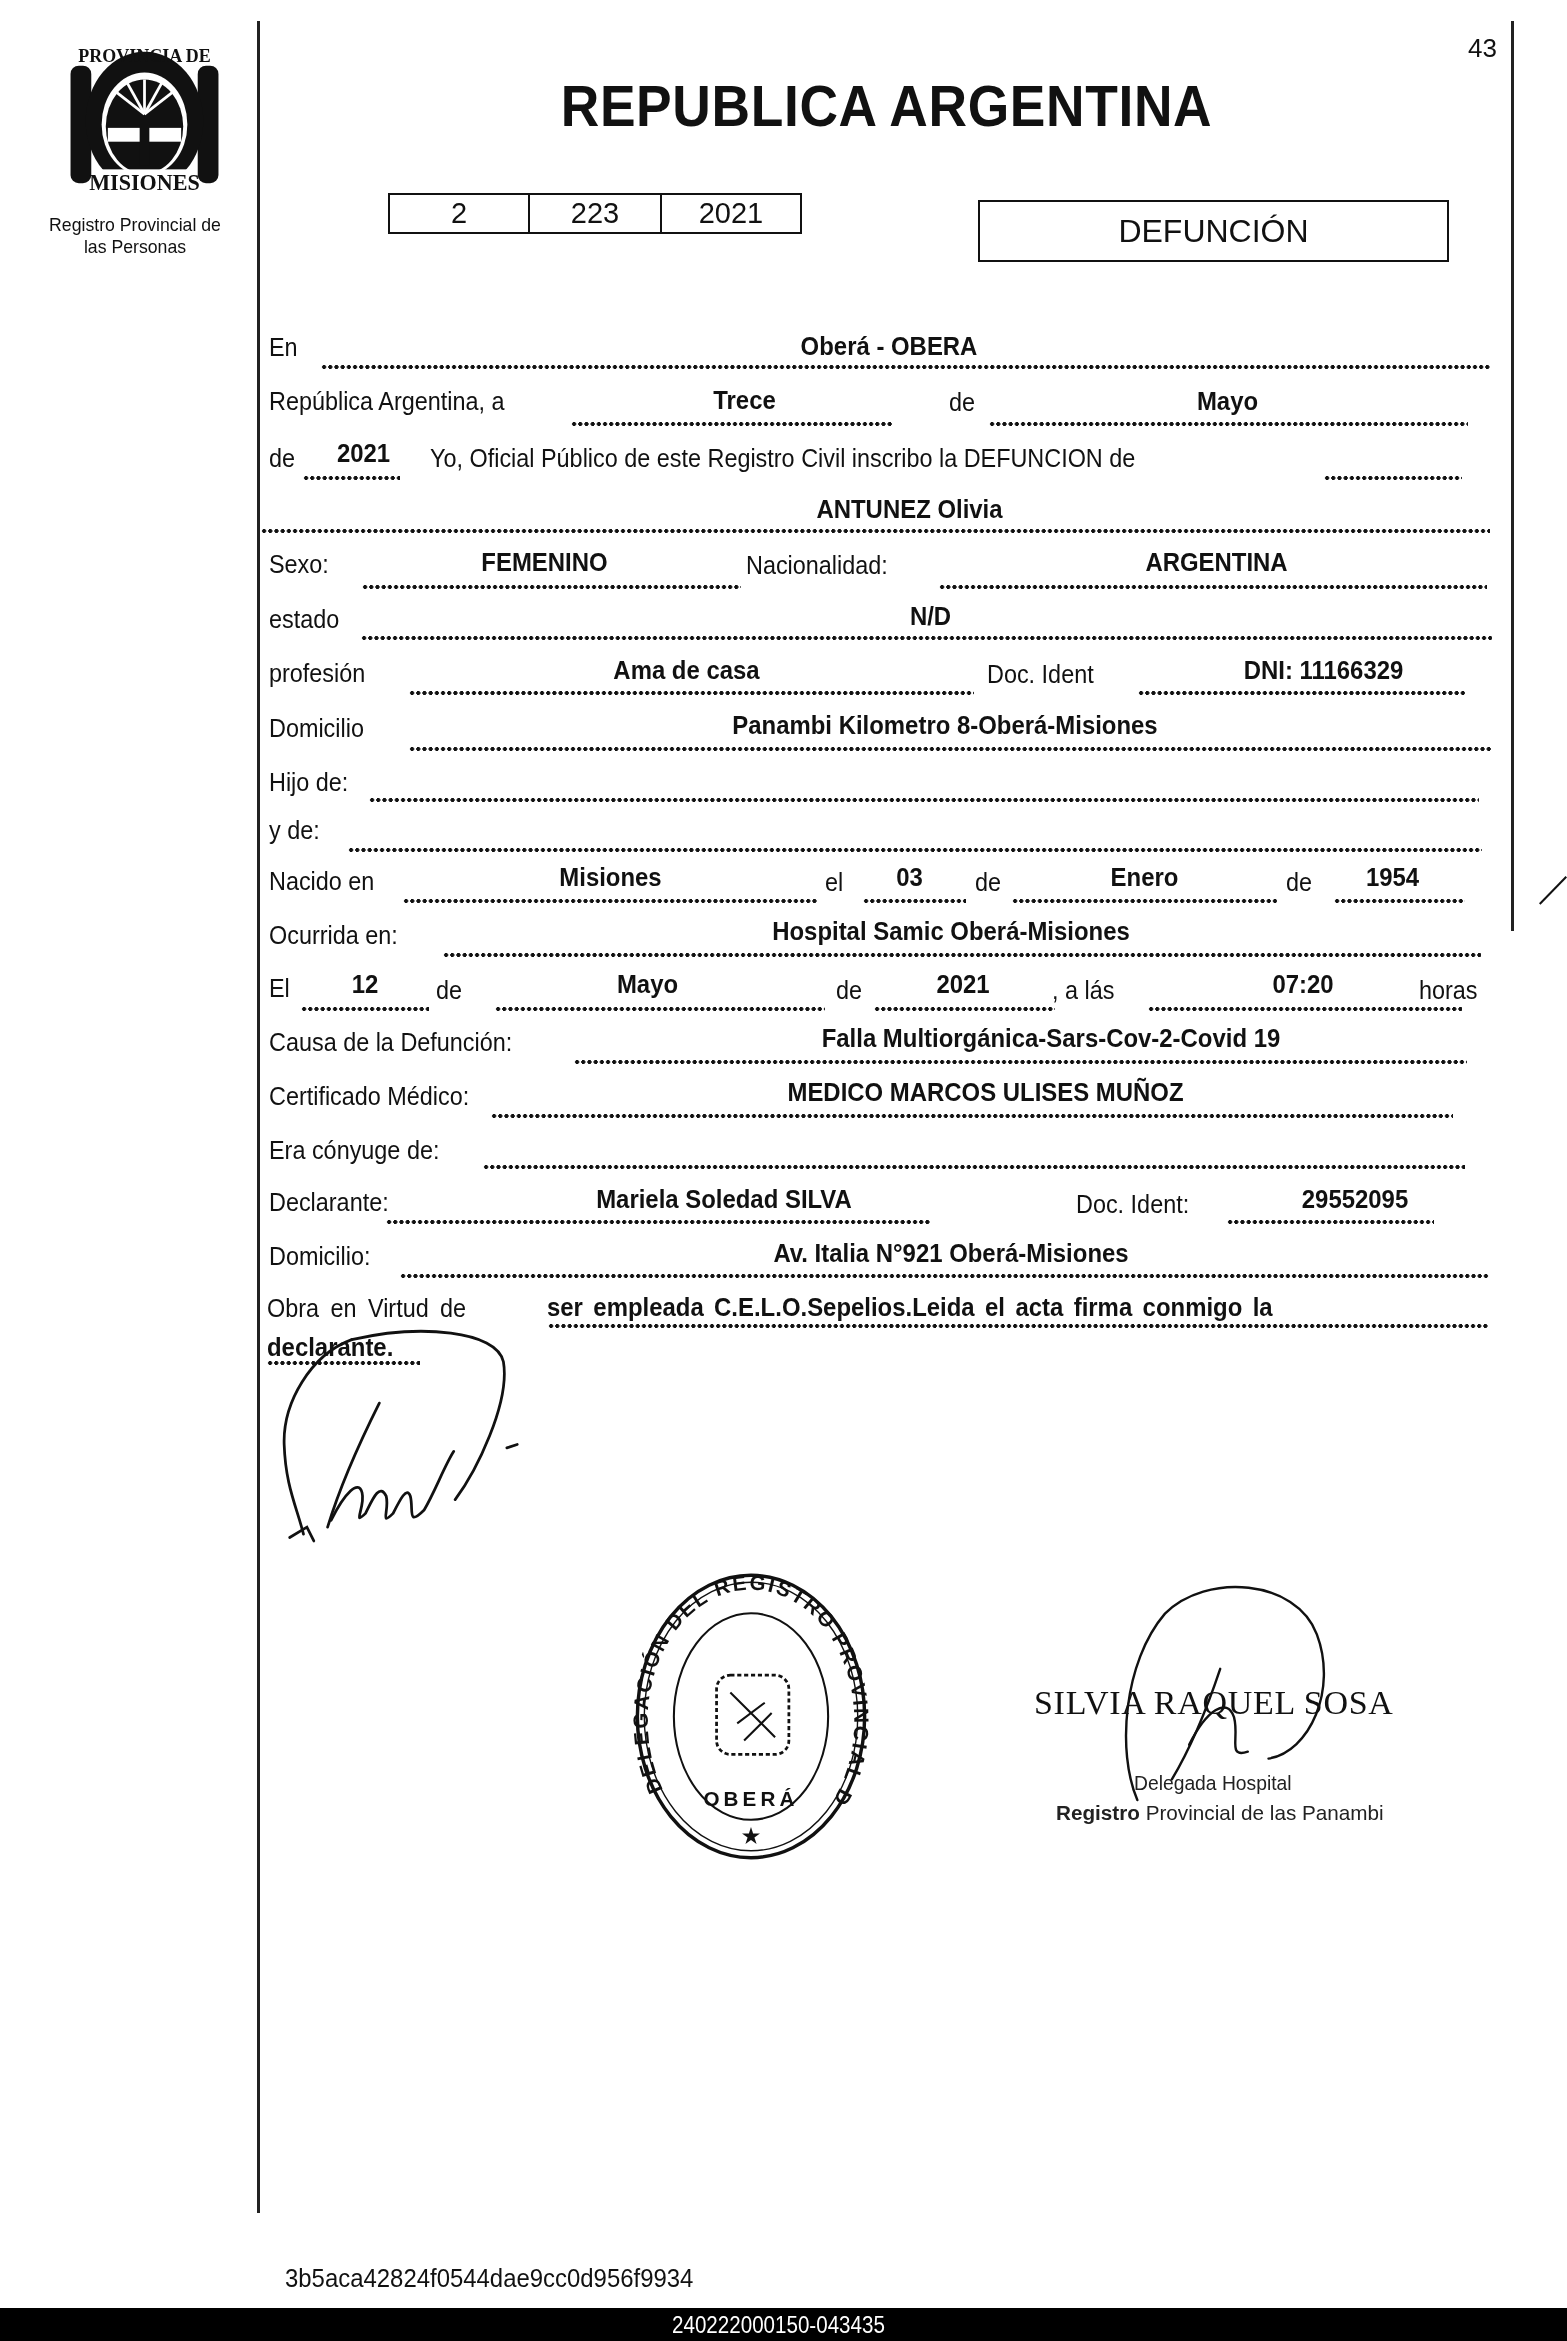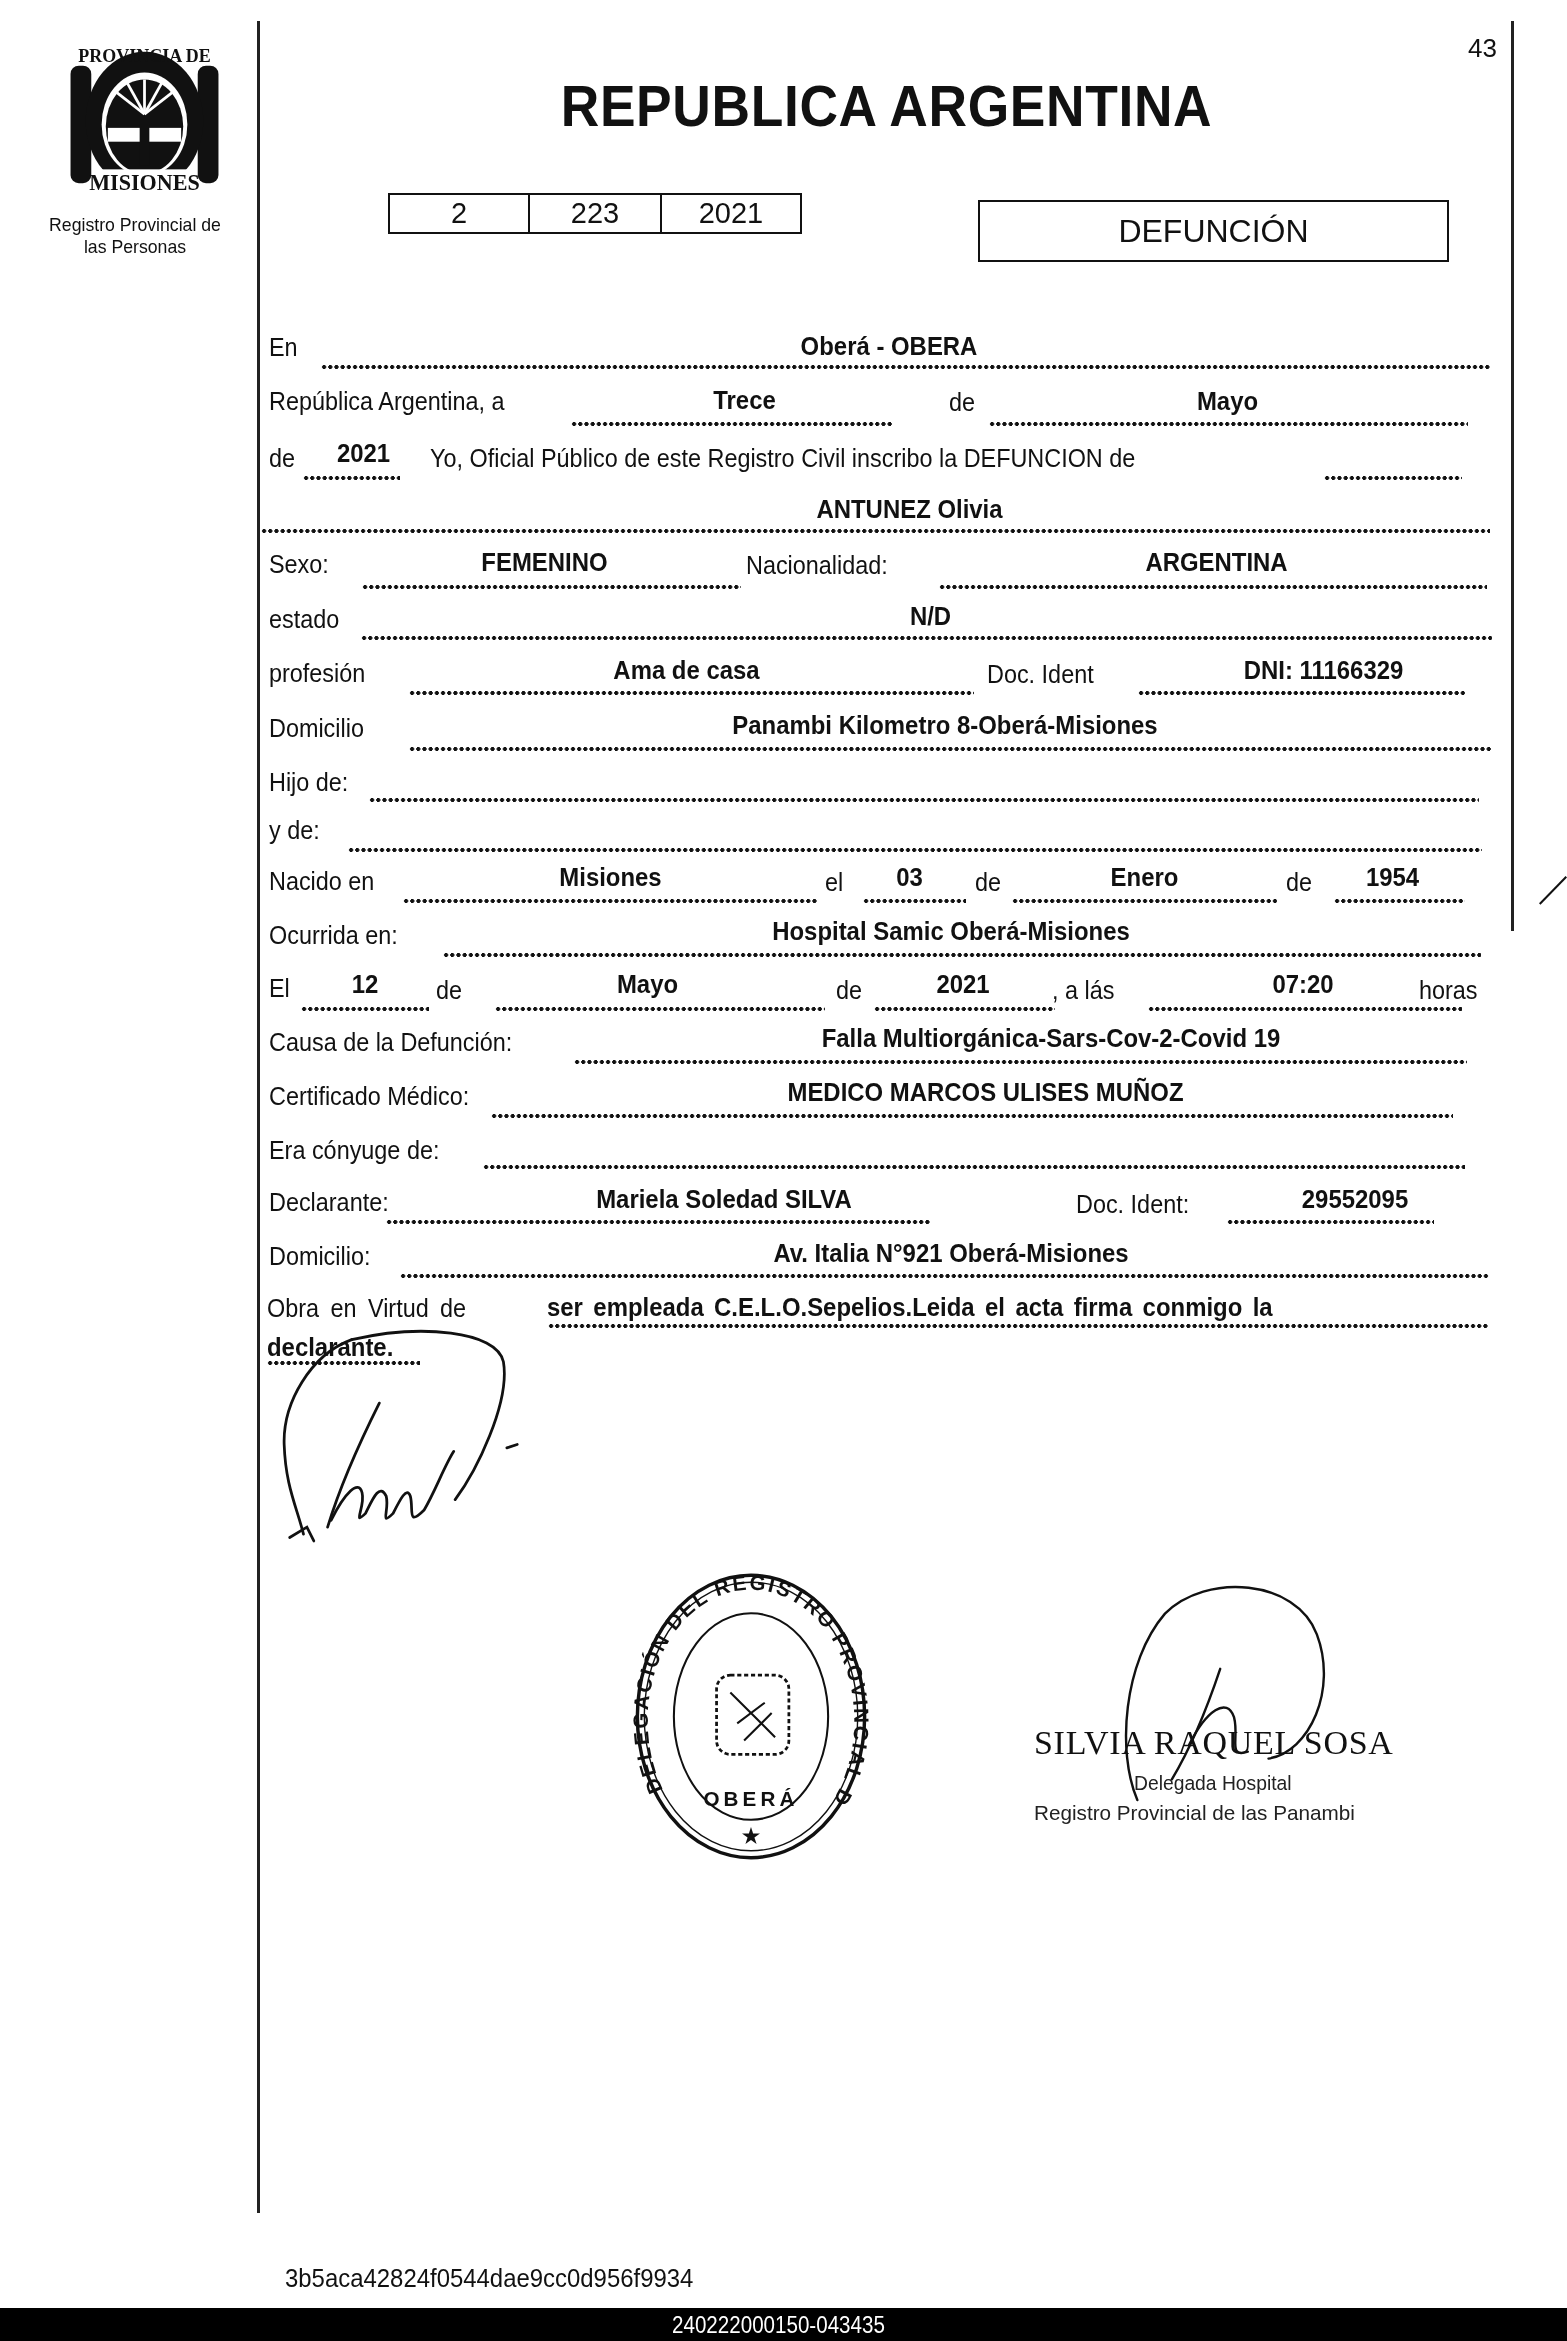--- a/index.html
+++ b/index.html
@@ -24,25 +24,25 @@
   .val { position:absolute; font-size:26px; font-weight:bold; white-space:nowrap; text-align:center;
          transform:scaleX(0.92); }
   .dots { position:absolute; height:4.1px;
           background-image:radial-gradient(circle, #111 1.8px, transparent 2.1px);
           background-size:6.2px 4.1px; background-repeat:repeat-x; }
   .footer-bar { position:absolute; left:0; top:2308px; width:1568px; height:34px; background:#000; }
   .footer-id { position:absolute; left:672px; top:2312px; color:#fff; font-size:23.4px;
                transform:scaleX(0.88); transform-origin:left top; }
   .hash { position:absolute; left:285px; top:2263px; font-size:26px; transform:scaleX(0.92);
           transform-origin:left top; }
-  .officer-name { position:absolute; left:1034px; top:1724px; font-family:"Liberation Serif", serif;
+  .officer-name { position:absolute; left:1034px; top:1684px; font-family:"Liberation Serif", serif;
                   font-size:34px; letter-spacing:0.7px; }
   .officer-role { position:absolute; left:1134px; top:1773px; font-size:19.3px; color:#222; }
   .officer-org { position:absolute; left:1034px; top:1801px; font-size:20.7px; color:#222; }
-  .officer-org b { font-weight:normal; }
+  .officer-org b { font-weight:bold;margin-left:22px; }
 </style>
 </head>
 <body>
 
 <div class="vrule" style="left:257px; top:20.7px; height:2192px;"></div>
 <div class="vrule" style="left:1511px; top:20.7px; height:910px;"></div>
 
 <div class="abs" style="left:65px; top:38px; width:159px; height:159px;">
   <svg width="159" height="159" viewBox="0 0 230 230">
     <rect x="8" y="40" width="30" height="170" rx="12" fill="#111"></rect>

